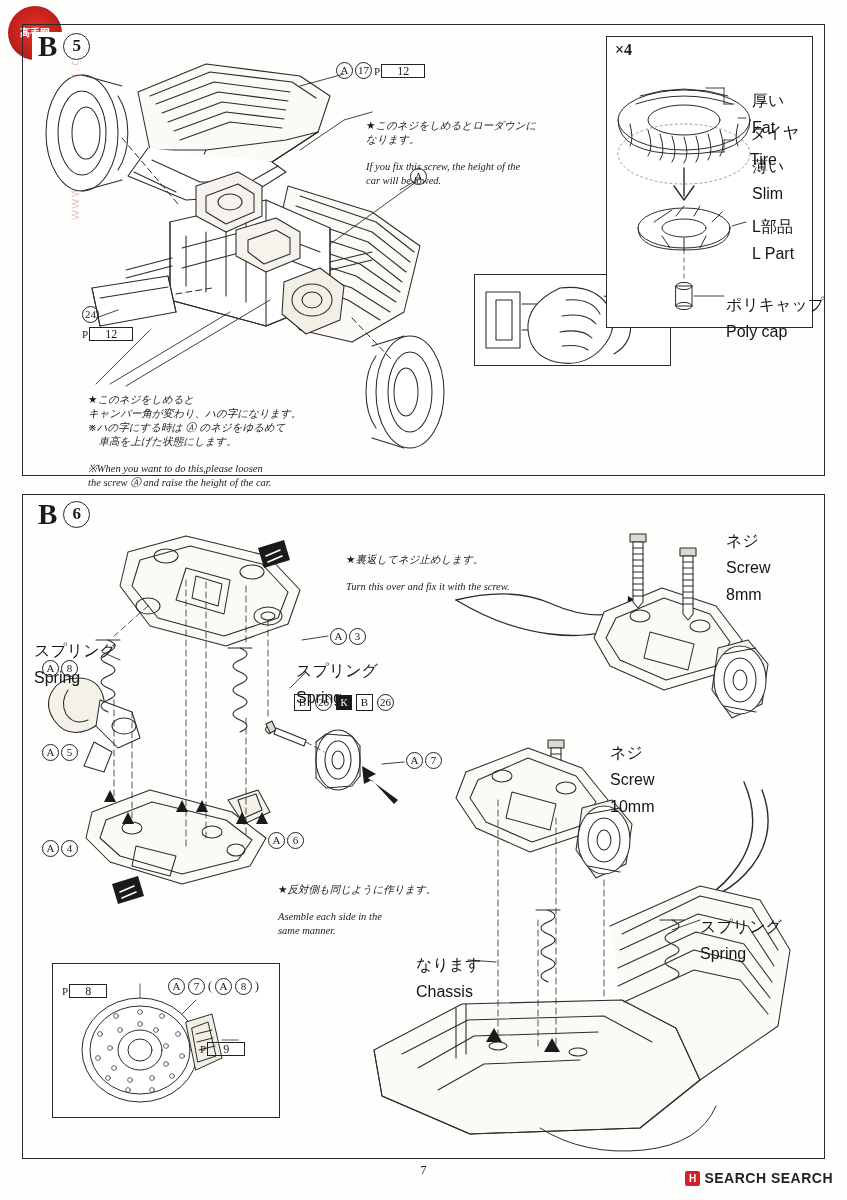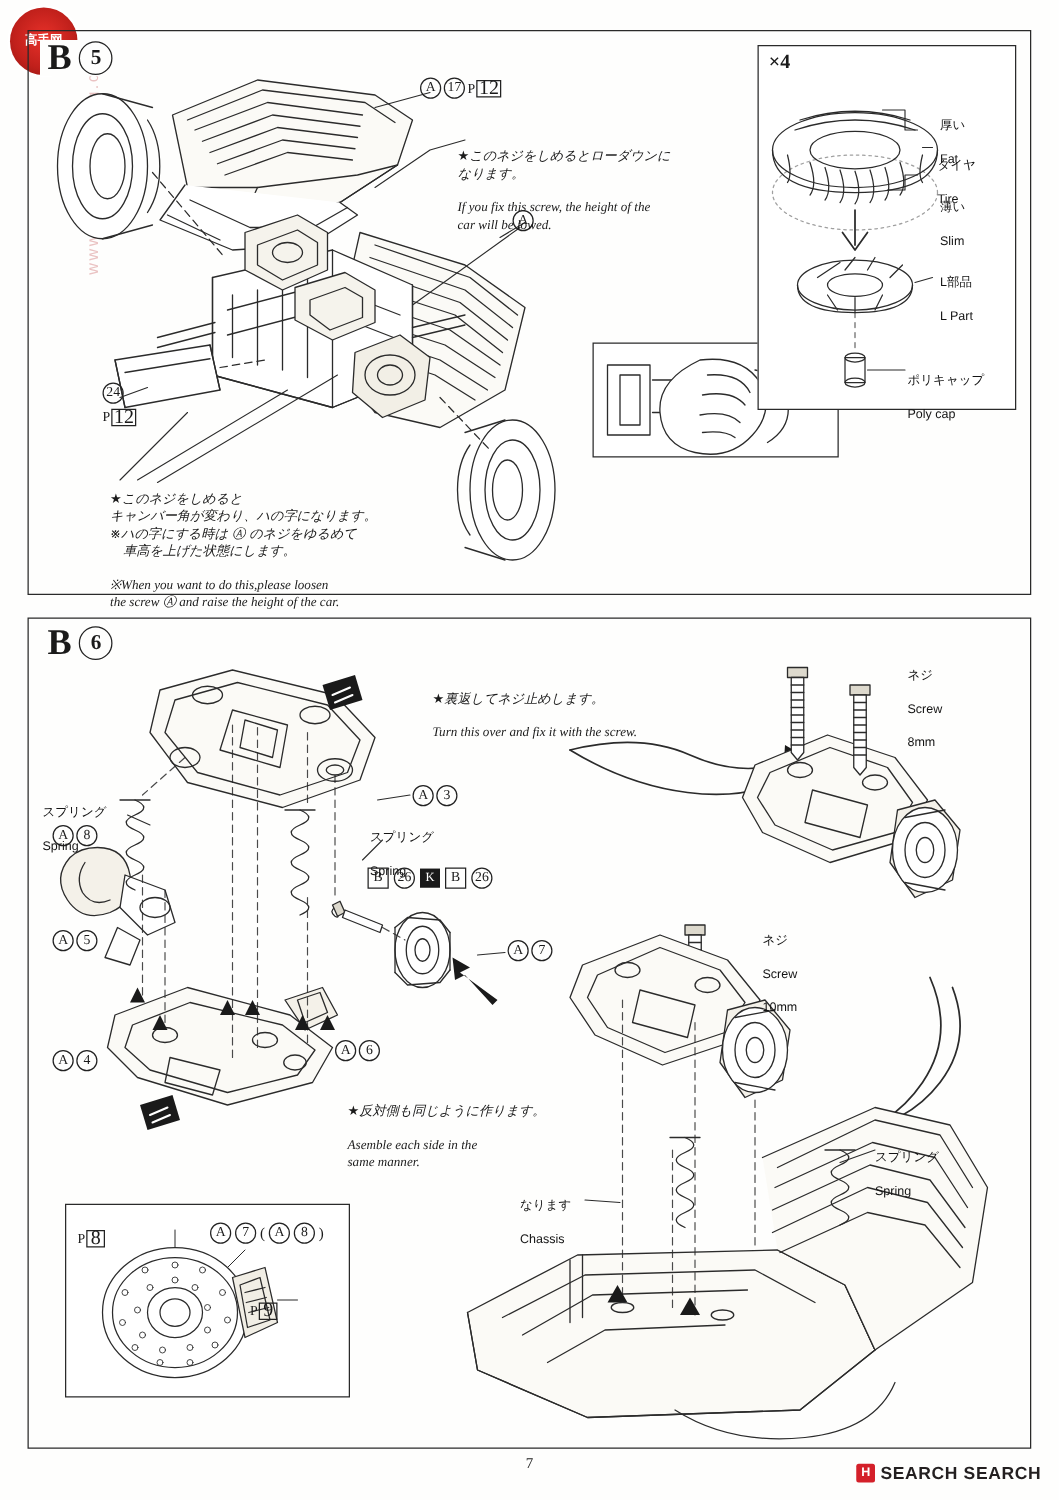--- a/index.html
+++ b/index.html
@@ -105,21 +105,21 @@
     font-size: 17px;
     line-height: 23px;
     text-align: center;
     font-family: "Liberation Serif", serif;
     font-weight: bold;
   }
 
   
   .tx {
     position: absolute;
-    font-size: 10px;
+    font-size: 16px;
     line-height: 13.5px;
     white-space: pre-line;
     color: #141414;
   }
 
   .callout {
     position: absolute;
     font-size: 10.5px;
     line-height: 14px;
     white-space: pre-line;
@@ -164,23 +164,23 @@
     font-family: "Liberation Serif", serif;
   }
   .ph .pmark {
     font-size: 11px;
     margin-right: 1px;
   }
   .ph .box {
     border: 1.3px solid #222;
     min-width: 15px; height: 14px;
     line-height: 12px;
-    text-align: center;
-    font-size: 16px;
-    padding: 0 1px;
+    text-align: right;
+    font-size: 12px;
+    padding: 0 15px;
     box-sizing: border-box;
   }
 
   
   .subframe {
     position: absolute;
     border: 1.5px solid #2a2a2a;
     box-sizing: border-box;
     background: #fff;
   }

